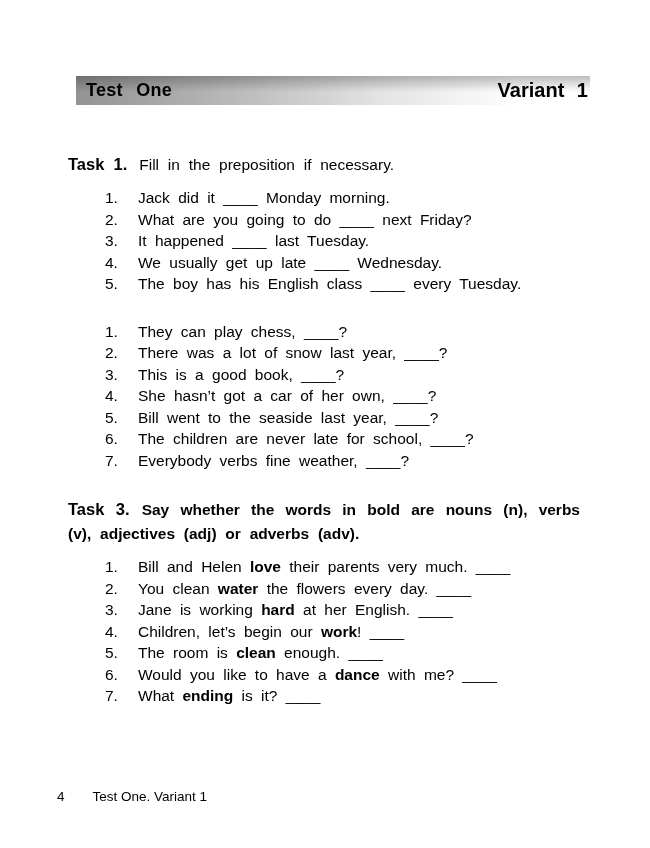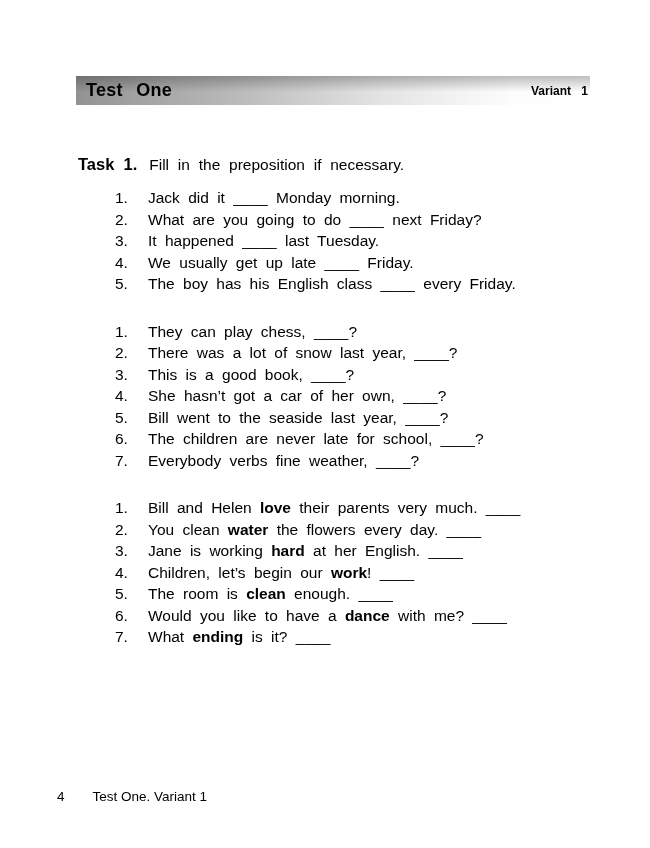--- a/index.html
+++ b/index.html
@@ -27,29 +27,29 @@
   }
   .header-title {
     font-size: 18px;
     font-weight: bold;
     padding-left: 10px;
     word-spacing: 8px;
     letter-spacing: 0.3px;
   }
   .header-variant {
     margin-left: auto;
-    font-size: 12px;
+    font-size: 20px;
     font-weight: bold;
     word-spacing: 7px;
     padding-right: 2px;
   }
   .content {
     position: absolute;
     top: 152px;
-    left: 78px;
+    left: 68px;
     width: 512px;
   }
   .task { margin-bottom: 26px; }
   .task-head {
     font-size: 15.5px;
     line-height: 24px;
     text-align: justify;
     word-spacing: 4.5px;
     margin-bottom: 10px;
   }
@@ -99,25 +99,25 @@
           <div class="item">
             <span class="num">2.</span>
             <span class="txt"><span>What are you going to do ____ next Friday?</span></span>
           </div>
           <div class="item">
             <span class="num">3.</span>
             <span class="txt"><span>It happened ____ last Tuesday.</span></span>
           </div>
           <div class="item">
             <span class="num">4.</span>
-            <span class="txt"><span>We usually get up late ____ Friday.</span></span>
+            <span class="txt"><span>We usually get up late ____ Wednesday.</span></span>
           </div>
           <div class="item">
             <span class="num">5.</span>
-            <span class="txt"><span>The boy has his English class ____ every Friday.</span></span>
+            <span class="txt"><span>The boy has his English class ____ every Tuesday.</span></span>
           </div>
         </div>
       </div>
       <div class="task">
         <div class="items">
           <div class="item">
             <span class="num">1.</span>
             <span class="txt"><span>They can play chess, ____?</span></span>
           </div>
           <div class="item">
@@ -140,20 +140,21 @@
             <span class="num">6.</span>
             <span class="txt"><span>The children are never late for school, ____?</span></span>
           </div>
           <div class="item">
             <span class="num">7.</span>
             <span class="txt"><span>Everybody verbs fine weather, ____?</span></span>
           </div>
         </div>
       </div>
       <div class="task">
+        <p class="task-head"><span class="task-label">Task 3.</span><span class="bold">Say whether the words in bold are nouns (n), verbs (v), adjectives (adj) or adverbs (adv).</span></p>
         <div class="items">
           <div class="item">
             <span class="num">1.</span>
             <span class="txt"><span>Bill and Helen </span><span class="bold">love</span><span> their parents very much. ____</span></span>
           </div>
           <div class="item">
             <span class="num">2.</span>
             <span class="txt"><span>You clean </span><span class="bold">water</span><span> the flowers every day. ____</span></span>
           </div>
           <div class="item">

